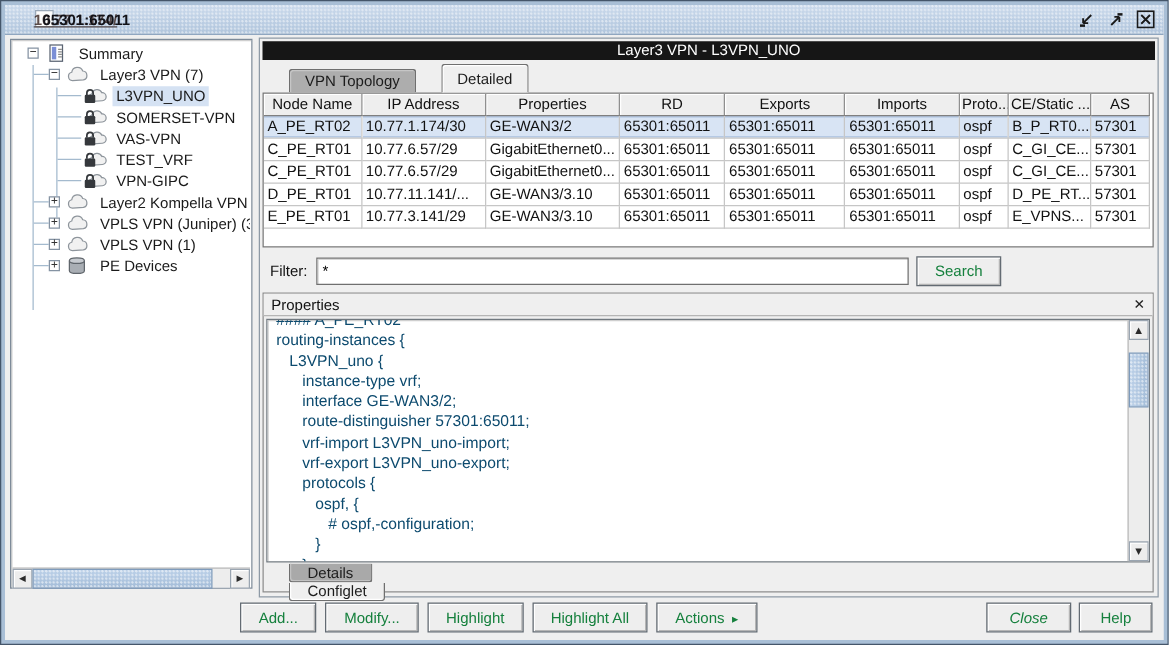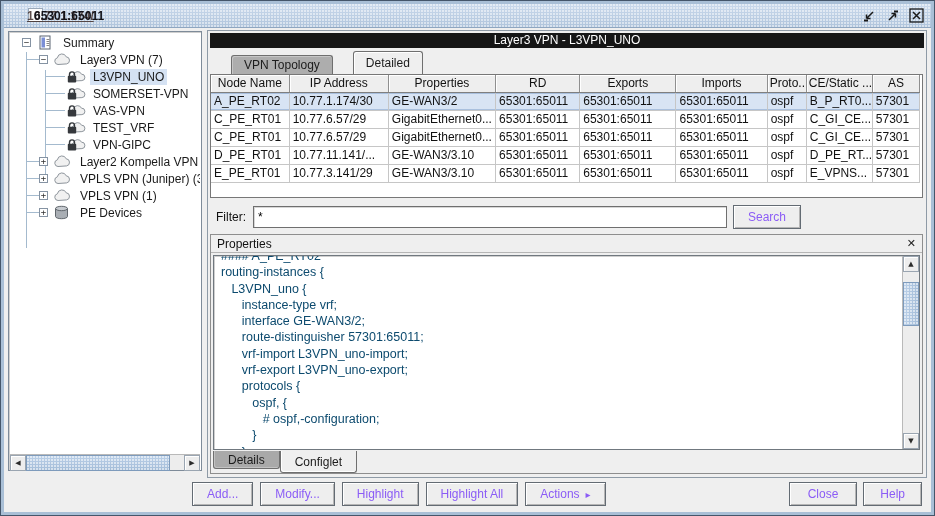--- a/index.html
+++ b/index.html
@@ -83,21 +83,21 @@
   table.grid td{
     height:18px;font-size:12px;color:#111;padding:0 3px;white-space:nowrap;overflow:hidden;
     border-right:1px solid #C6C6C6;border-bottom:1px solid #C6C6C6;background:#FFF;}
   table.grid tr.selected td{background:#D8E4F4;box-shadow:inset 0 1px 0 #A9C0DE, inset 0 -1px 0 #A9C0DE;}
 
   .filter-bar{position:absolute;left:2px;top:171px;right:2px;height:30px;display:flex;align-items:center;}
   .filter-label{font-size:12px;color:#111;margin-left:6px;}
   .filter-input{margin-left:7px;width:474px;height:22px;border:1px solid #6F6F6F;box-shadow:inset 1px 1px 0 #D7D7D7;
     font-size:12px;font-family:"Liberation Sans",sans-serif;padding:0 4px;background:#FFF;}
   .mbtn{background:#EEE;border:1px solid #636B73;box-shadow:inset 1px 1px 0 #FFF, inset -1px -1px 0 #B5B5B5;
-    font-size:12px;color:#8b5cf6;font-family:"Liberation Sans",sans-serif;height:24px;padding:0 14px;white-space:nowrap;}
+    font-size:12px;color:#15803d;font-family:"Liberation Sans",sans-serif;height:24px;padding:0 14px;white-space:nowrap;}
   .search-btn{margin-left:6px;}
   .filter-status{font-size:12px;color:#111;margin-left:auto;margin-right:8px;margin-top:48px;}
 
   .props{position:absolute;left:2px;top:203px;right:3px;bottom:3px;background:#EFEFEF;border:1px solid #8E8E8E;}
   .props-header{position:absolute;left:0;top:0;right:0;height:18px;background:#EFEFEF;border-bottom:1px solid #B5B5B5;
     display:flex;align-items:center;}
   .props-title{font-size:12px;color:#111;margin-left:6px;}
   .props-close{margin-left:auto;margin-right:6px;font-size:11px;color:#222;font-family:"DejaVu Sans",sans-serif;line-height:11px;}
   .props-body{position:absolute;left:2px;right:2px;top:20px;bottom:23px;background:#FFF;border:1px solid #70787F;
     box-shadow:inset 1px 1px 0 #CFCFCF;overflow:hidden;}
@@ -105,31 +105,31 @@
     line-height:16.3px;white-space:pre;color:#0c4a6e;}
   .vscroll{position:absolute;right:0;top:0;bottom:0;width:17px;background:#EDEDED;border-left:1px solid #B9B9B9;}
   .vscroll .sbtn{position:absolute;left:0;width:16px;}
   .vscroll .up{top:0;}
   .vscroll .down{bottom:0;}
   .vthumb{position:absolute;left:0;top:26px;width:16px;height:44px;
     background:linear-gradient(90deg,#BBD0E8,#A3BCD8);
     background-image:radial-gradient(circle at 1px 1px, rgba(255,255,255,.55) .8px, transparent 1.1px),linear-gradient(90deg,#BBD0E8,#A3BCD8);
     background-size:3px 3px,100% 100%;
     border:1px solid #7E9BBC;}
-  .tabs-bottom{position:absolute;left:2px;bottom:0;height:22px;display:flex;align-items:flex-start;}
+  .tabs-bottom{position:absolute;left:20px;bottom:0;height:22px;display:flex;align-items:flex-start;flex-direction:column;}
   .btab{font-size:12px;color:#1C1C1C;padding:0 14px;border:1px solid #6F6F6F;border-top:none;
     border-radius:0 0 3px 3px;display:flex;align-items:center;justify-content:center;}
   .btab.inactive{height:18px;background:#A9A9A9;box-shadow:inset 1px -1px 0 #C2C2C2;}
   .btab.active{height:22px;background:#EFEFEF;box-shadow:inset 1px -1px 0 #FFF;position:relative;z-index:2;}
 
   
   .footer-left{position:absolute;left:188px;bottom:6px;display:flex;gap:7px;}
   .footer-right{position:absolute;right:9px;bottom:6px;display:flex;gap:6px;}
   .actions-arrow{font-family:"DejaVu Sans",sans-serif;font-size:10px;margin-left:6px;}
-  .btn-close{padding:0 18px;}
+  .btn-close{padding:0 18px;font-style:italic;}
   .btn-help{padding:0 16px;}
 
   .icon-glyph{font-family:"DejaVu Sans",sans-serif;}
 </style>
 </head>
 <body>
 
 <div class="window">
 
   <div class="titlebar">

